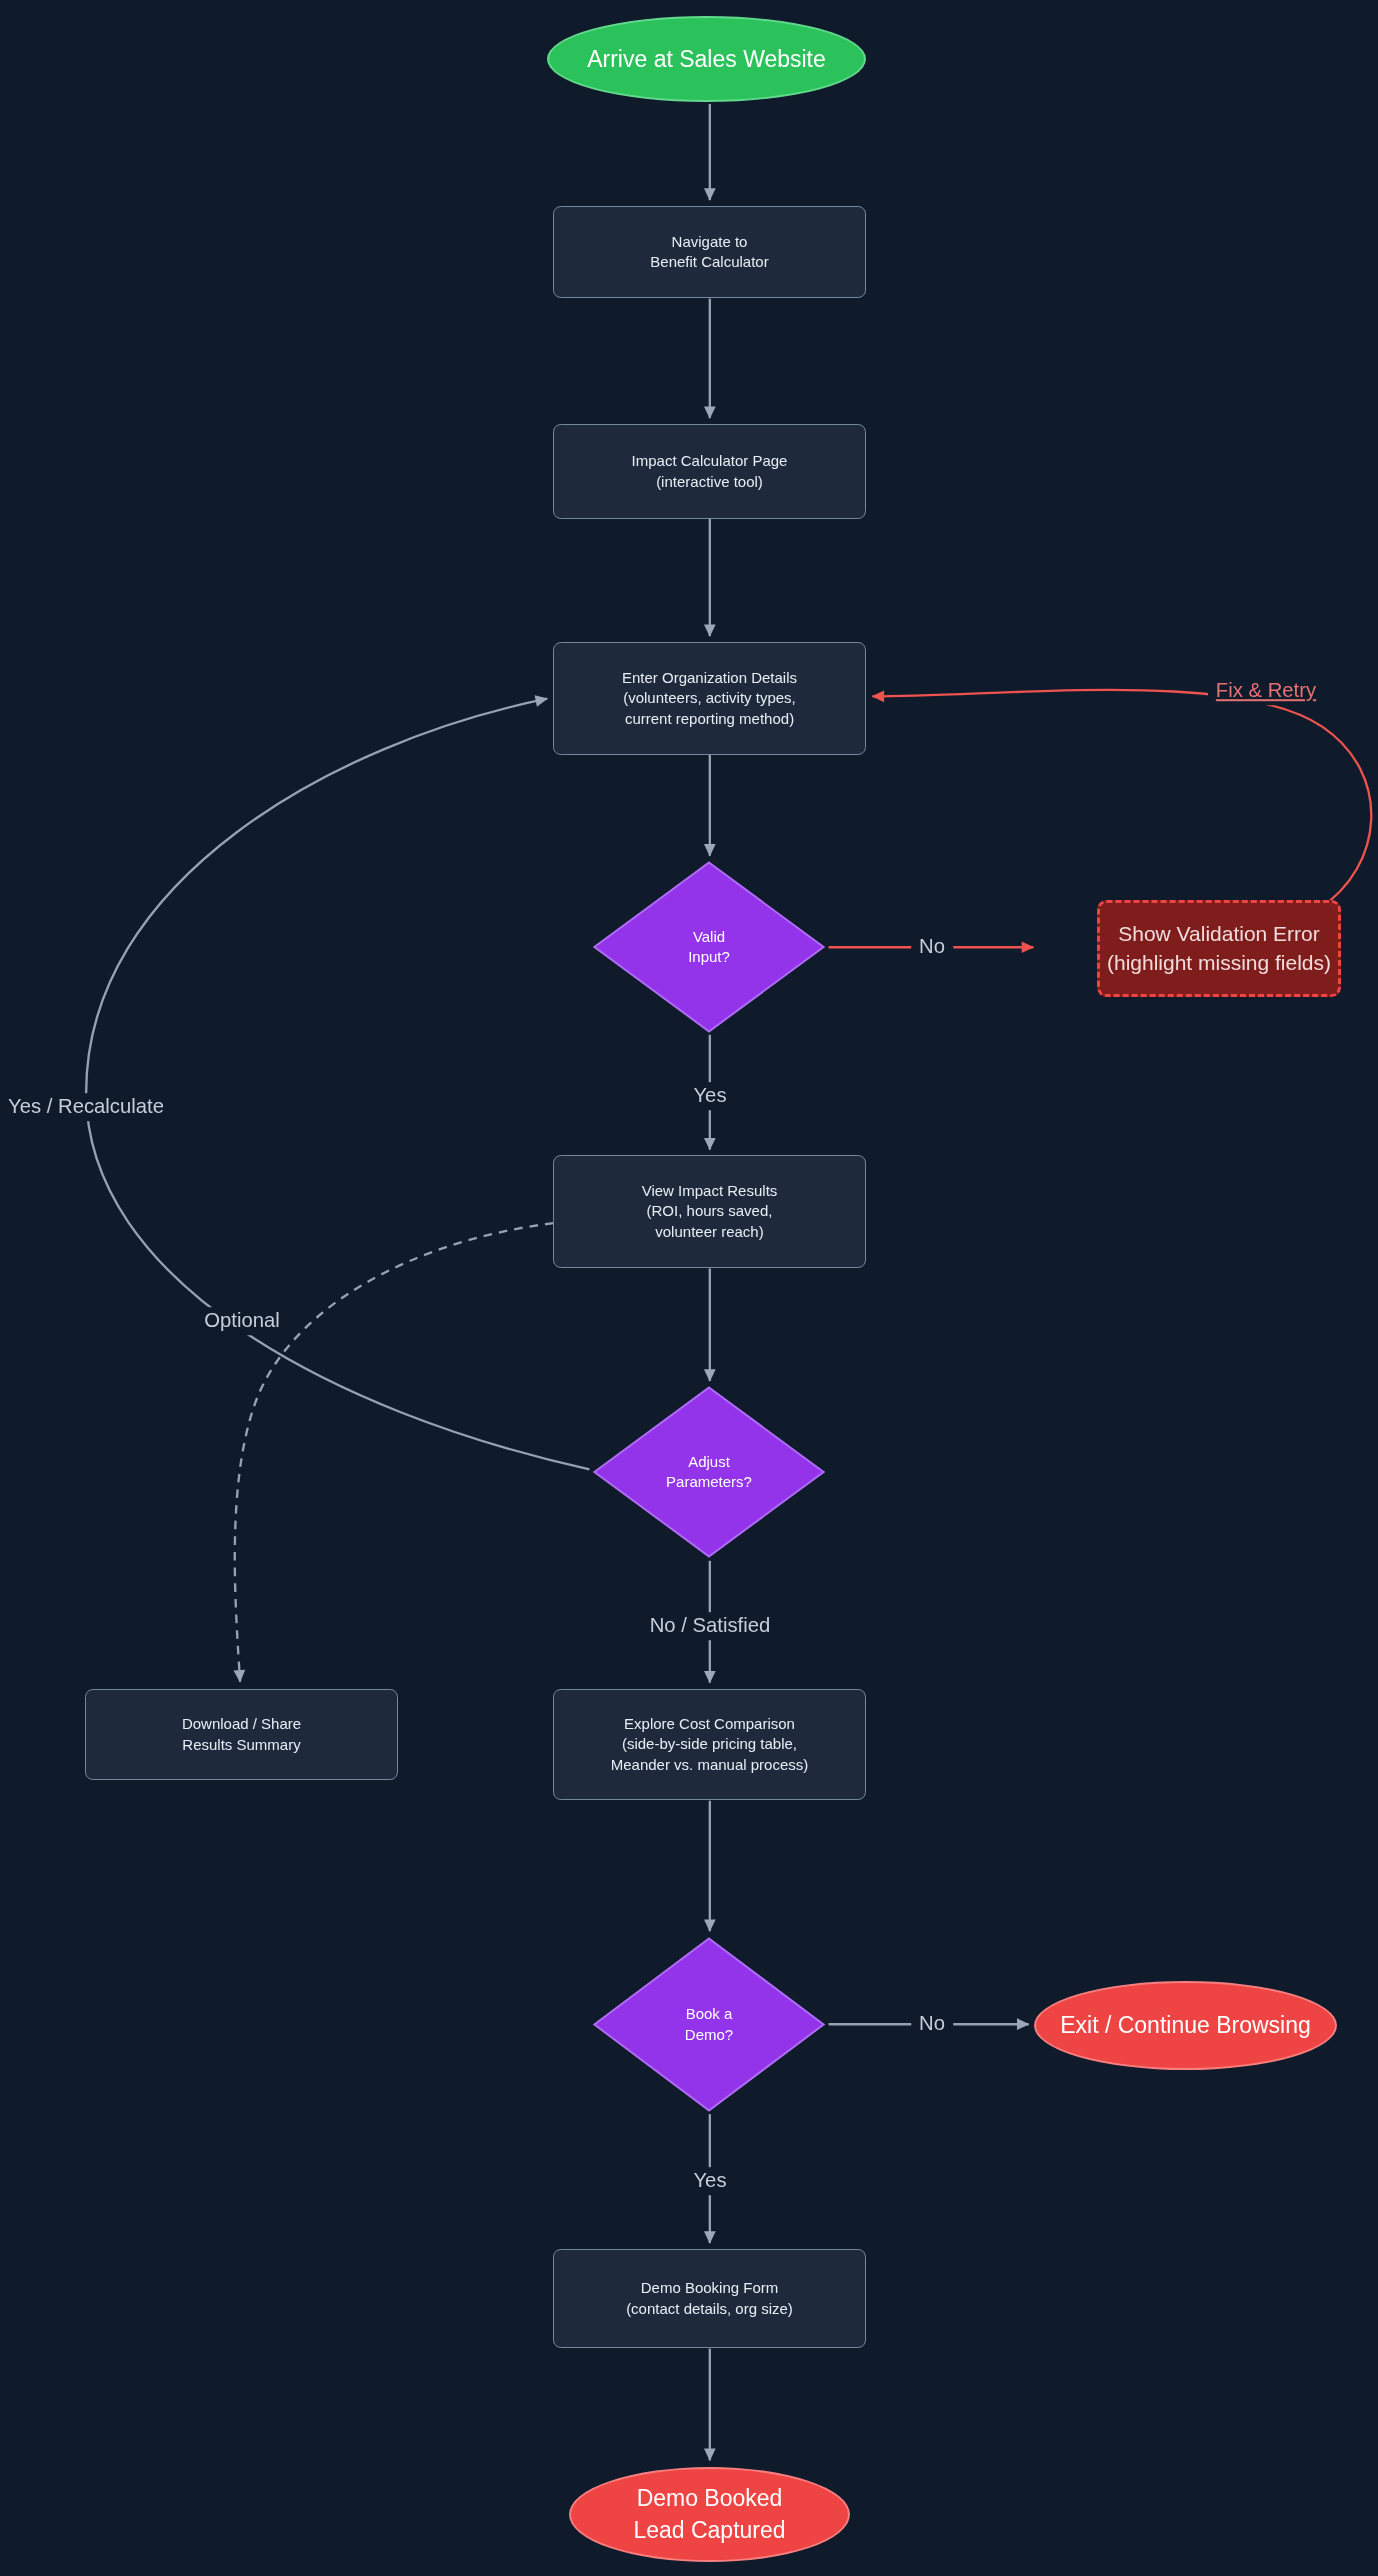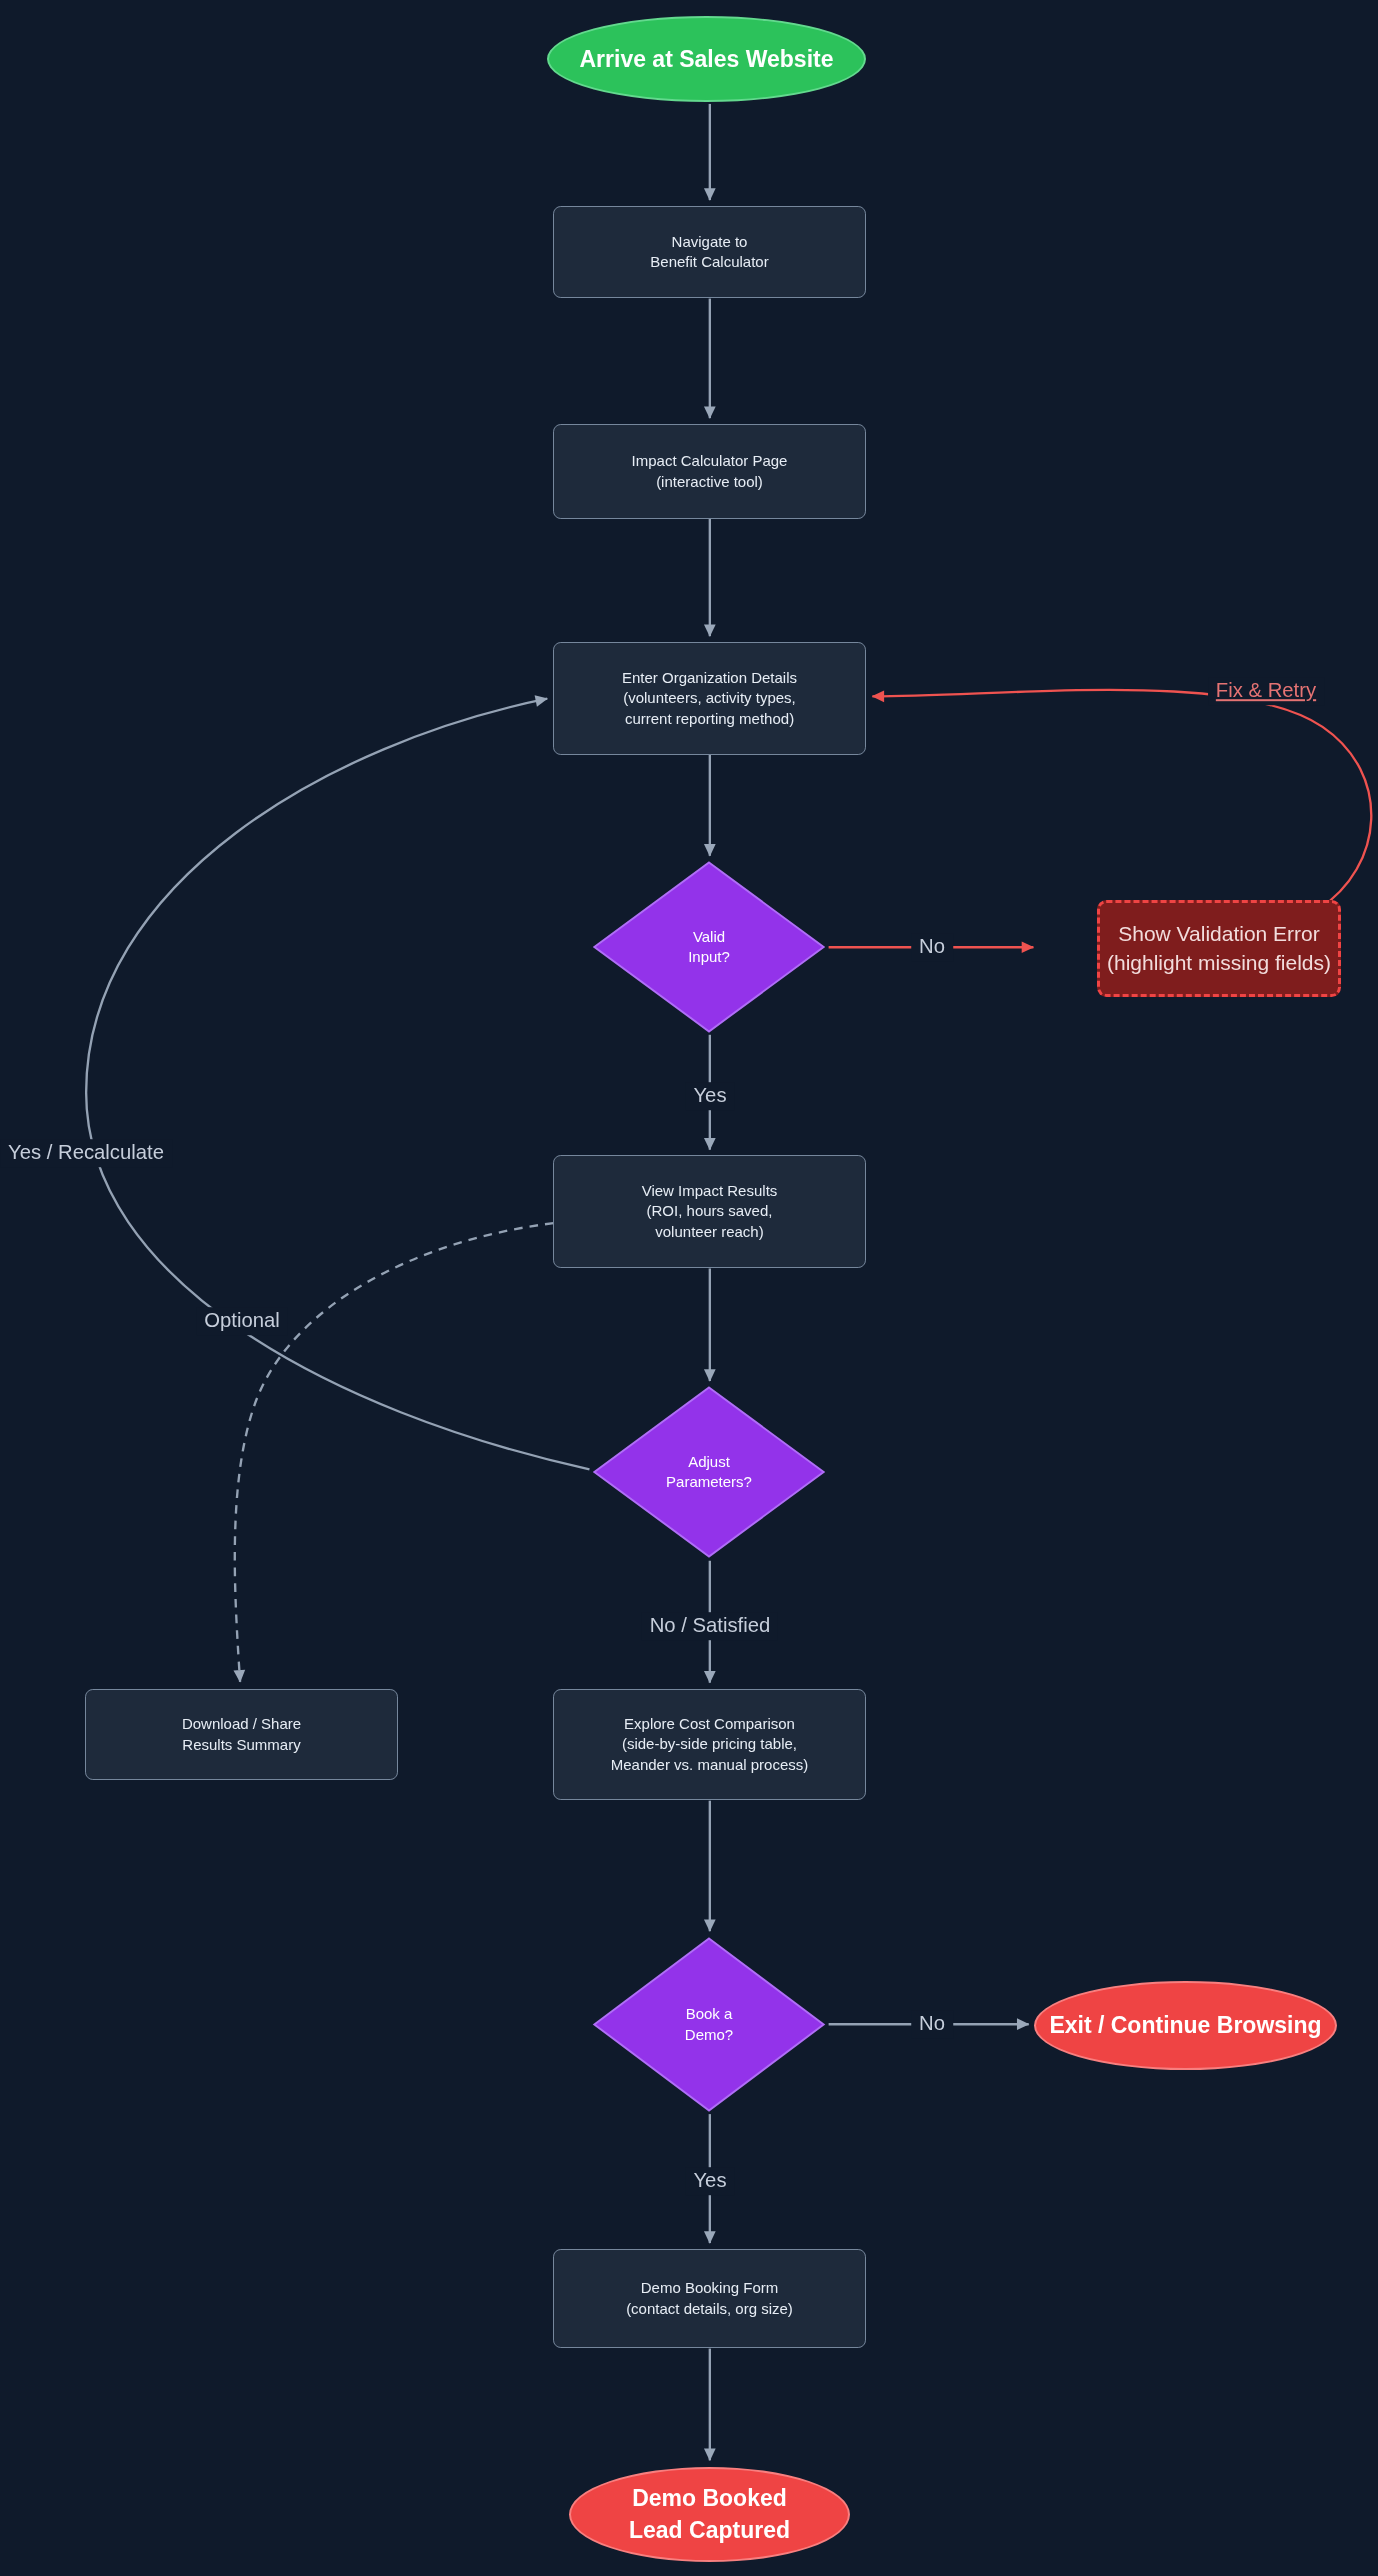--- a/index.html
+++ b/index.html
@@ -12,21 +12,21 @@
   svg.edges{position:absolute;left:0;top:0;width:1379px;height:2576px;}
   .node{
     position:absolute;display:flex;align-items:center;justify-content:center;
     text-align:center;box-sizing:border-box;
   }
   .node .label{white-space:pre-line;font-size:15px;line-height:1.35;position:relative;z-index:1;}
   .process{
     background:#1e2a3b;border:1.6px solid #76879c;border-radius:7.8px;color:#e7edf5;
   }
   .terminal{border-radius:50%;font-weight:bold;color:#ffffff;}
-  .terminal .label{font-size:23px;font-weight:bold;}
+  .terminal .label{font-size:23px;font-weight:normal;}
   .start-node{background:#2cc25b;border:2.3px solid #63d98e;}
   .end-node{background:#ef4444;border:2.3px solid #f87f7f;}
   .error-node{
     background:#7f1d1d;border:3.1px dashed #ef4444;border-radius:9.4px;color:#f2dcdc;
   }
   .error-node .label{font-size:21px;}
   .diamond{background:transparent;color:#ffffff;}
   .diamond svg{position:absolute;left:0;top:0;width:100%;height:100%;}
   .edge-label{
     position:absolute;transform:translate(-50%,-50%);
@@ -143,20 +143,20 @@
   </div>
 
   <div class="node terminal end-node" style="left:569px;top:2467px;width:281px;height:95px;">
     <span class="label">Demo Booked
 Lead Captured</span>
   </div>
 
   <div class="edge-label" style="left:932px;top:947px;">No</div>
   <div class="edge-label alert" style="left:1266px;top:691px;">Fix &amp; Retry</div>
   <div class="edge-label" style="left:710px;top:1096px;">Yes</div>
-  <div class="edge-label" style="left:86px;top:1153px;text-align:center;">Yes / Recalculate</div>
+  <div class="edge-label" style="left:86px;top:1107px;text-align:center;">Yes / Recalculate</div>
   <div class="edge-label" style="left:242px;top:1321px;">Optional</div>
   <div class="edge-label" style="left:710px;top:1626px;">No / Satisfied</div>
   <div class="edge-label" style="left:932px;top:2024px;">No</div>
   <div class="edge-label" style="left:710px;top:2181px;">Yes</div>
 
 </div>
 
 
 </body></html>

